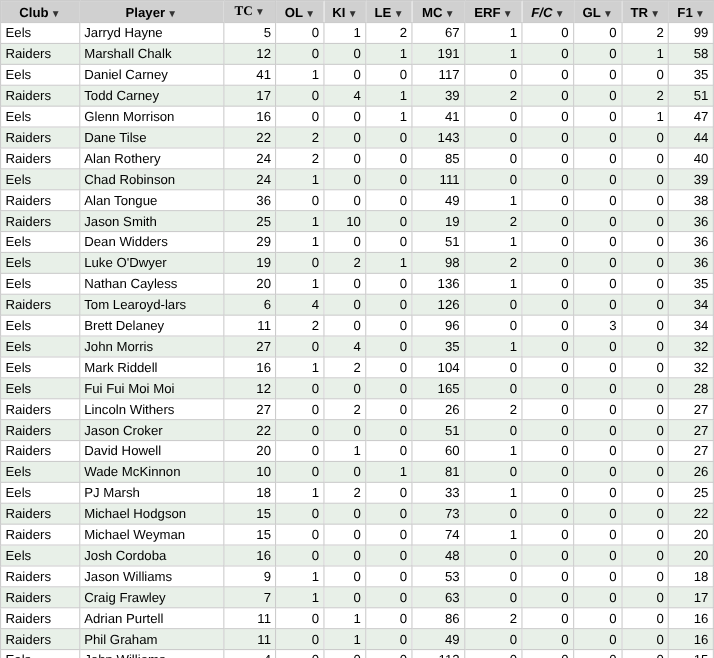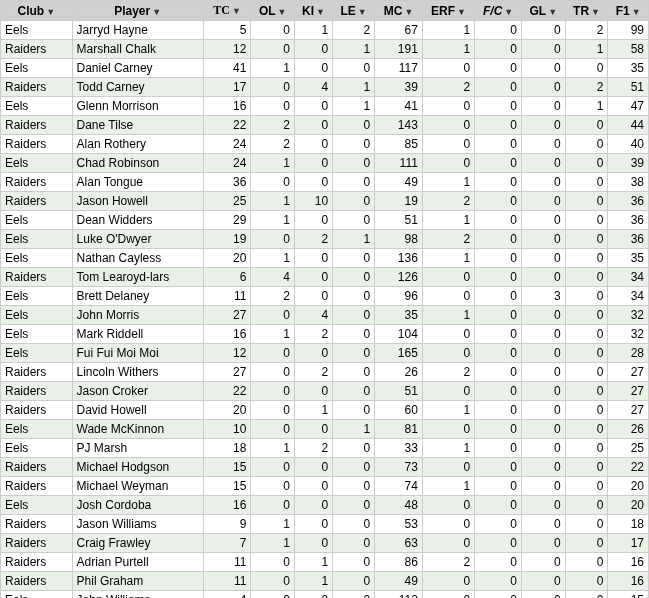--- a/index.html
+++ b/index.html
@@ -189,21 +189,21 @@
         <td>0</td>
         <td>49</td>
         <td>1</td>
         <td>0</td>
         <td>0</td>
         <td>0</td>
         <td>38</td>
       </tr>
       <tr>
         <td>Raiders</td>
-        <td>Jason Howell</td>
+        <td>Jason Smith</td>
         <td>25</td>
         <td>1</td>
         <td>10</td>
         <td>0</td>
         <td>19</td>
         <td>2</td>
         <td>0</td>
         <td>0</td>
         <td>0</td>
         <td>36</td>

